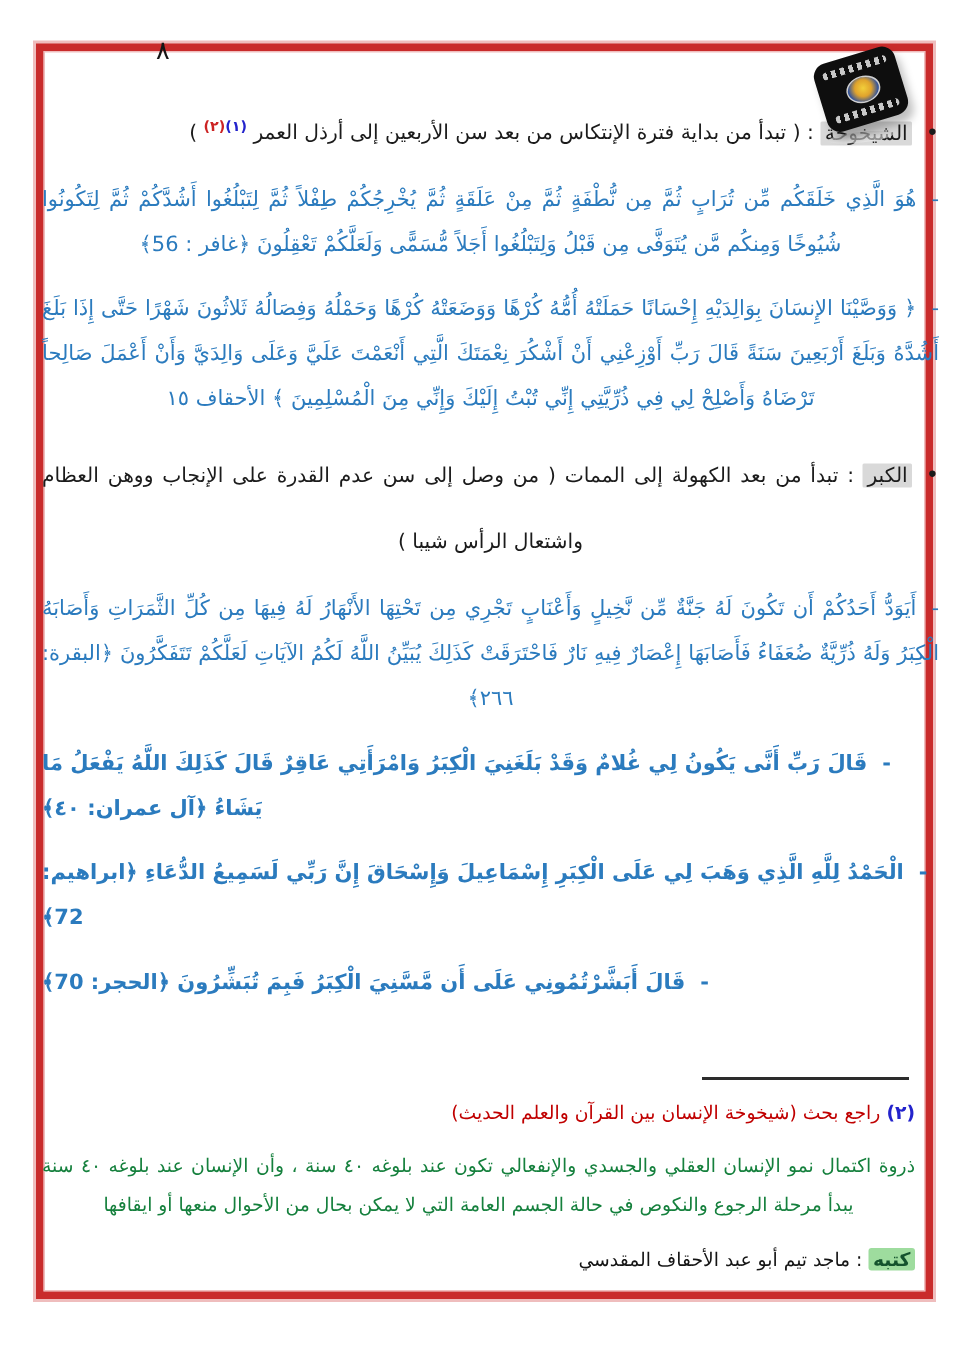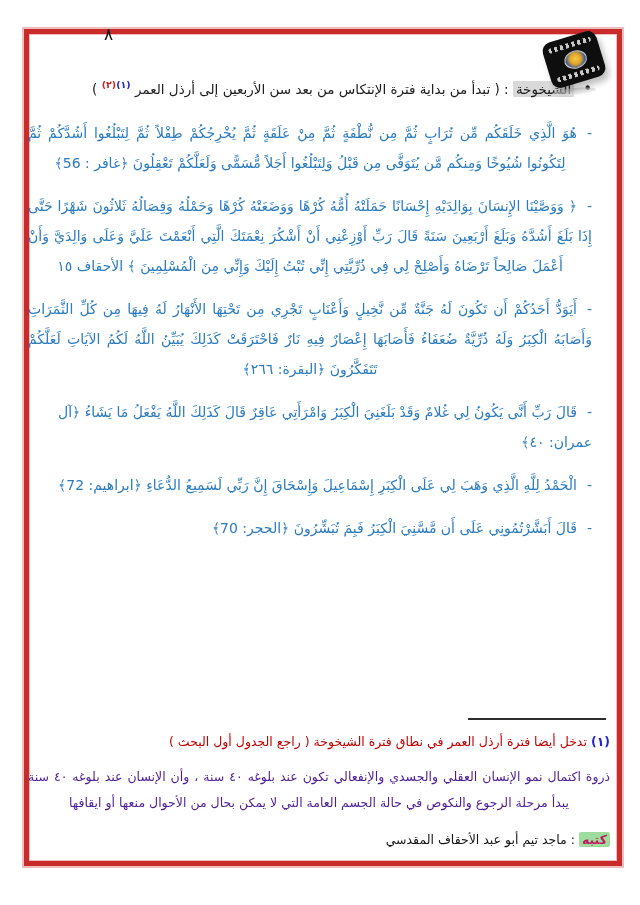--- a/index.html
+++ b/index.html
@@ -37,58 +37,58 @@
     background:linear-gradient(#bdbdbd,#efefef);border-radius:50%;opacity:.6;
     transform:rotate(-6deg);
   }
   
   .pageno{
     position:absolute;top:24px;left:104px;font-size:17px;color:#141414;z-index:2;
   }
   
   .main{
     position:absolute;top:0;left:0;right:0;
-    padding:68px 48px 0 28px;box-sizing:border-box;
+    padding:68px 14px 0 28px;box-sizing:border-box;
   }
   .def{
     color:#1b1b1b;font-size:13.5px;line-height:34px;margin:0 0 12px 0;
   }
   .def.multiline{text-align:justify;text-align-last:center;line-height:44px;margin-bottom:8px;}
   .def .bullet{margin-left:9px;font-size:15px;}
   .hl{background:#D9D9D9;padding:0 3px;border-radius:1px;}
   .ref{vertical-align:super;font-size:9.5px;font-weight:bold;letter-spacing:1px;}
   .ref.blue{color:#2323CC;}
   .ref.red{color:#CC2424;}
   .verse{
     color:#2B7BBE;font-size:14px;line-height:30px;margin:0 0 13px 0;
   }
   .verse .marker{margin-left:10px;color:#2B7BBE;}
   .verse.just{text-align:justify;text-align-last:center;}
-  .verse.centered{text-align:right;}
+  .verse.centered{text-align:left;font-weight:bold;}
   
   .bottom{
     position:absolute;left:28px;right:30px;bottom:42px;z-index:2;
   }
   .sep{
     width:138px;height:0;border-top:2px solid #2c2c2c;
     margin:0 4px 10px auto;
   }
   .fn{
     color:#C00000;font-size:12.5px;line-height:24px;text-align:right;margin:0 0 10px 0;
   }
   .fn .fnm{color:#2323CC;font-weight:bold;margin-left:4px;}
   .closing{
-    color:#4c1d95;font-size:12.5px;line-height:26px;margin:2px 0 8px 0;
+    color:#15803d;font-size:12.5px;line-height:26px;margin:2px 0 8px 0;
     text-align:justify;text-align-last:center;
   }
   .sig{
     color:#141414;font-size:12.5px;line-height:22px;text-align:right;
   }
   .sig .hlg{
-    background:#9EDC9E;color:#be185d;font-weight:bold;padding:0 3px;border-radius:2px;
+    background:#9EDC9E;color:#14532d;font-weight:bold;padding:0 3px;border-radius:2px;
   }
 </style>
 </head>
 <body>
 
 <div class="page">
 
   <div class="frame"></div>
 
   <div class="stamp">
@@ -101,37 +101,38 @@
   <div class="pageno">٨</div>
 
   <div class="main">
 
     <p class="def"><span class="bullet">•</span><span class="hl">الشيخوخة</span><span> : ( تبدأ من بداية فترة الإنتكاس من بعد سن الأربعين إلى أرذل العمر </span><span class="ref blue">(١)</span><span class="ref red">(٢)</span><span> )</span></p>
 
     <p class="verse just"><span class="marker">-</span><span>هُوَ الَّذِي خَلَقَكُم مِّن تُرَابٍ ثُمَّ مِن نُّطْفَةٍ ثُمَّ مِنْ عَلَقَةٍ ثُمَّ يُخْرِجُكُمْ طِفْلاً ثُمَّ لِتَبْلُغُوا أَشُدَّكُمْ ثُمَّ لِتَكُونُوا شُيُوخًا وَمِنكُم مَّن يُتَوَفَّى مِن قَبْلُ وَلِتَبْلُغُوا أَجَلاً مُّسَمًّى وَلَعَلَّكُمْ تَعْقِلُونَ ﴿غافر : 56﴾</span></p>
 
     <p class="verse just"><span class="marker">-</span><span>﴿ وَوَصَّيْنَا الإِنسَانَ بِوَالِدَيْهِ إِحْسَانًا حَمَلَتْهُ أُمُّهُ كُرْهًا وَوَضَعَتْهُ كُرْهًا وَحَمْلُهُ وَفِصَالُهُ ثَلاثُونَ شَهْرًا حَتَّى إِذَا بَلَغَ أَشُدَّهُ وَبَلَغَ أَرْبَعِينَ سَنَةً قَالَ رَبِّ أَوْزِعْنِي أَنْ أَشْكُرَ نِعْمَتَكَ الَّتِي أَنْعَمْتَ عَلَيَّ وَعَلَى وَالِدَيَّ وَأَنْ أَعْمَلَ صَالِحاً تَرْضَاهُ وَأَصْلِحْ لِي فِي ذُرِّيَّتِي إِنِّي تُبْتُ إِلَيْكَ وَإِنِّي مِنَ الْمُسْلِمِينَ ﴾ الأحقاف ١٥</span></p>
 
+    <p class="def multiline"><span class="bullet">•</span><span class="hl">الكبر</span><span> : تبدأ من بعد الكهولة إلى الممات ( من وصل إلى سن عدم القدرة على الإنجاب ووهن العظام واشتعال الرأس شيبا )</span></p>
 
     <p class="verse just"><span class="marker">-</span><span>أَيَوَدُّ أَحَدُكُمْ أَن تَكُونَ لَهُ جَنَّةٌ مِّن نَّخِيلٍ وَأَعْنَابٍ تَجْرِي مِن تَحْتِهَا الأَنْهَارُ لَهُ فِيهَا مِن كُلِّ الثَّمَرَاتِ وَأَصَابَهُ الْكِبَرُ وَلَهُ ذُرِّيَّةٌ ضُعَفَاءُ فَأَصَابَهَا إِعْصَارٌ فِيهِ نَارٌ فَاحْتَرَقَتْ كَذَلِكَ يُبَيِّنُ اللَّهُ لَكُمُ الآيَاتِ لَعَلَّكُمْ تَتَفَكَّرُونَ ﴿البقرة: ٢٦٦﴾</span></p>
 
     <p class="verse centered"><span class="marker">-</span><span>قَالَ رَبِّ أَنَّى يَكُونُ لِي غُلامٌ وَقَدْ بَلَغَنِيَ الْكِبَرُ وَامْرَأَتِي عَاقِرٌ قَالَ كَذَلِكَ اللَّهُ يَفْعَلُ مَا يَشَاءُ ﴿آل عمران: ٤٠﴾</span></p>
 
     <p class="verse centered"><span class="marker">-</span><span>الْحَمْدُ لِلَّهِ الَّذِي وَهَبَ لِي عَلَى الْكِبَرِ إِسْمَاعِيلَ وَإِسْحَاقَ إِنَّ رَبِّي لَسَمِيعُ الدُّعَاءِ ﴿ابراهيم: 72﴾</span></p>
 
     <p class="verse centered"><span class="marker">-</span><span>قَالَ أَبَشَّرْتُمُونِي عَلَى أَن مَّسَّنِيَ الْكِبَرُ فَبِمَ تُبَشِّرُونَ ﴿الحجر: 70﴾</span></p>
 
   </div>
 
   <div class="bottom">
 
     <div class="sep"></div>
 
-    <p class="fn"><span class="fnm">(١)</span><span>تدخل أيضا فترة أرذل العمر في نطاق فترة الشيخوخة ( راجع الجدول أول البحث )</span></p>
 
+    <p class="fn"><span class="fnm">(٢)</span><span>راجع بحث (شيخوخة الإنسان بين القرآن والعلم الحديث)</span></p>
 
     <p class="closing">ذروة اكتمال نمو الإنسان العقلي والجسدي والإنفعالي تكون عند بلوغه ٤٠ سنة ، وأن الإنسان عند بلوغه ٤٠ سنة يبدأ مرحلة الرجوع والنكوص في حالة الجسم العامة التي لا يمكن بحال من الأحوال منعها أو ايقافها</p>
 
     <p class="sig"><span class="hlg">كتبه</span><span> : ماجد تيم أبو عبد الأحقاف المقدسي</span></p>
 
   </div>
 
 </div>
 
 </body></html>

